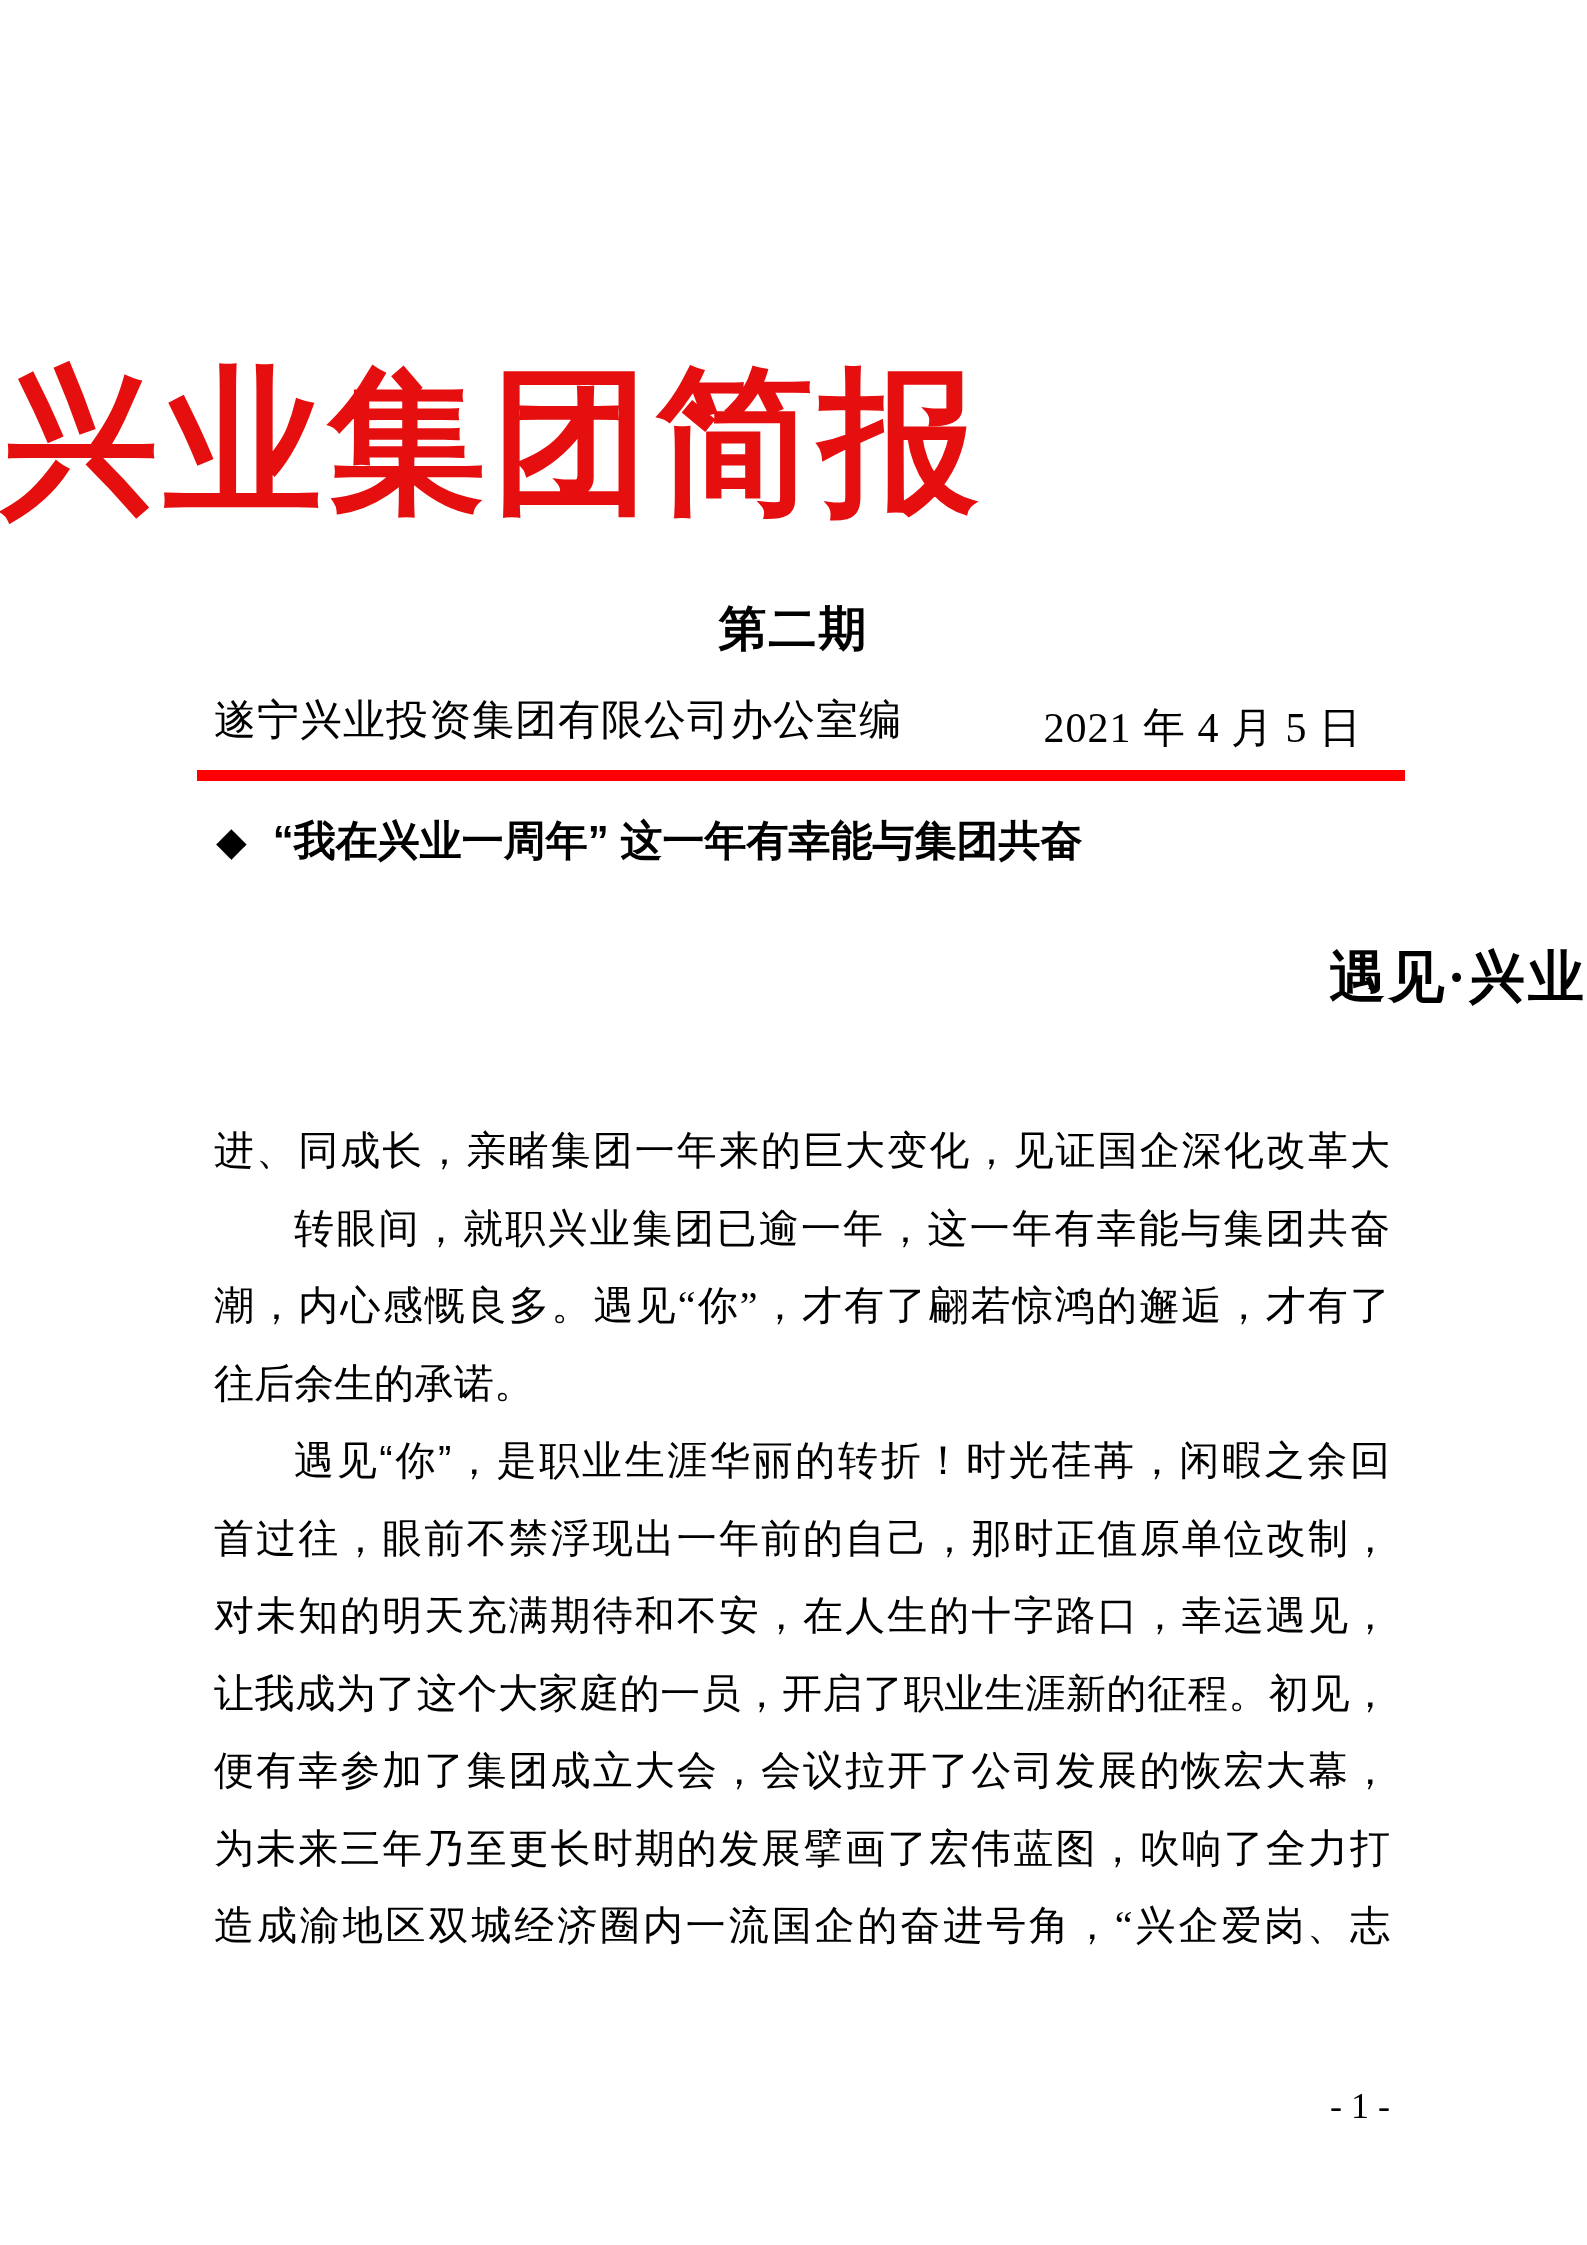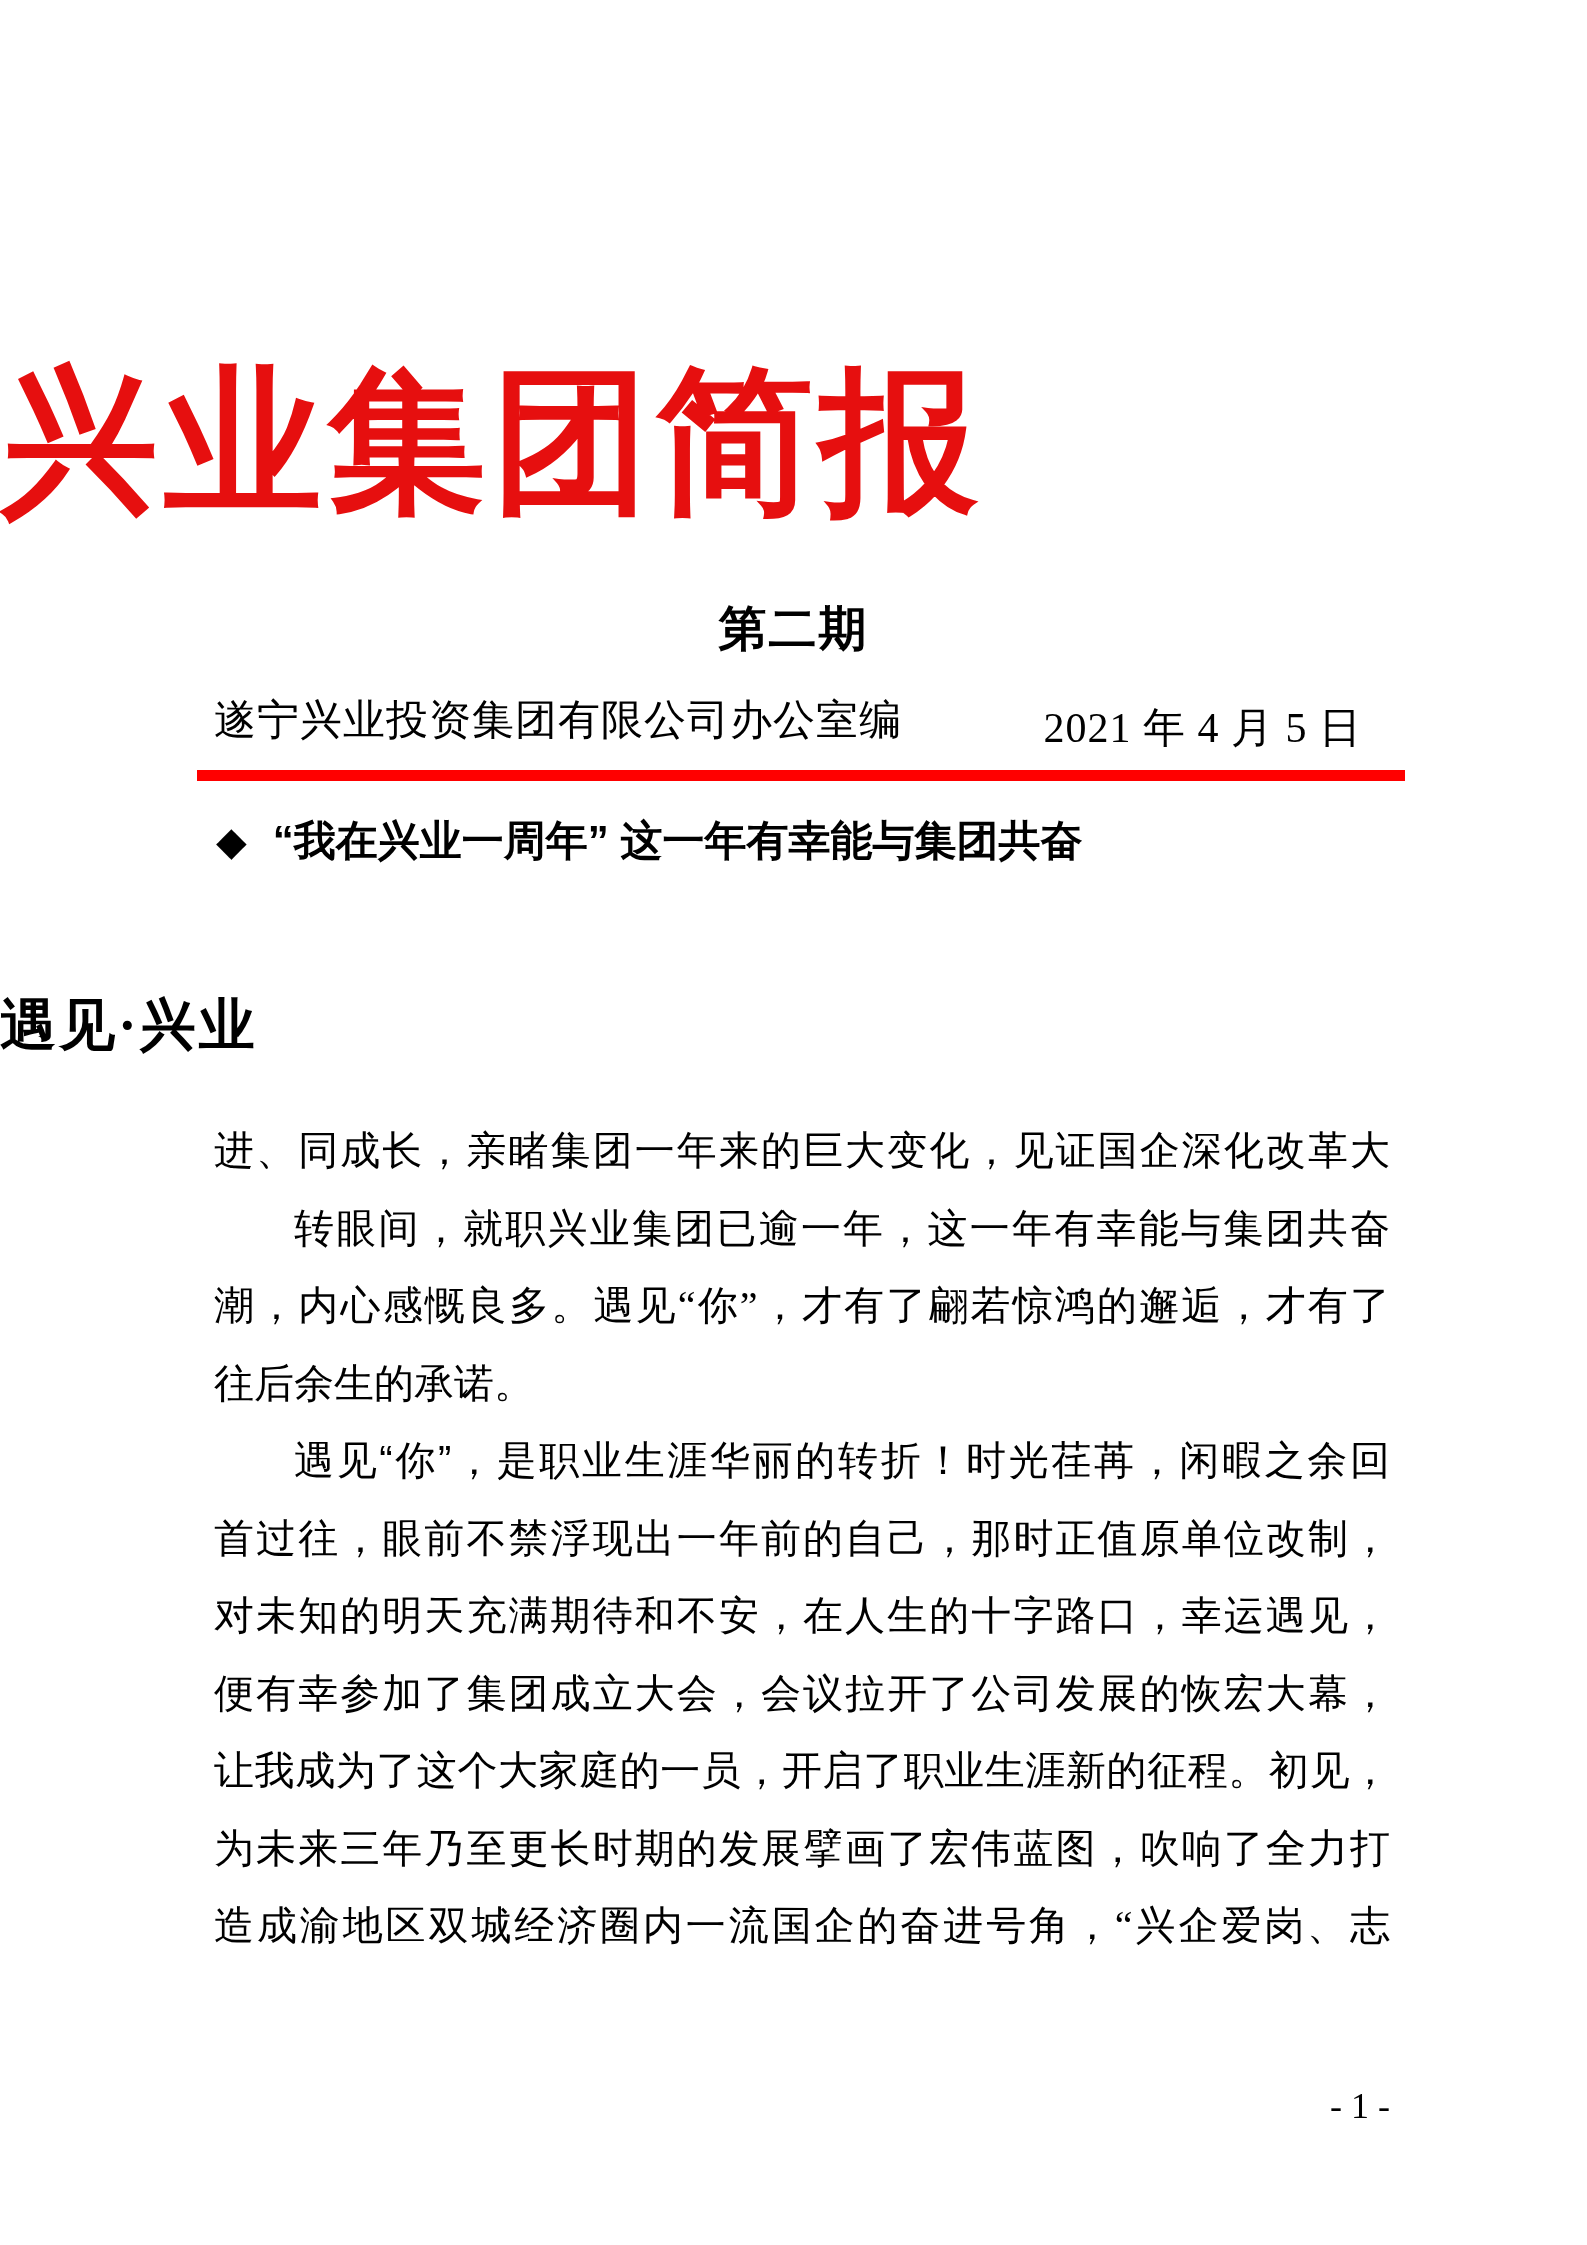--- a/index.html
+++ b/index.html
@@ -20,22 +20,22 @@
   .editor{font-size:42px;line-height:1.35;letter-spacing:1px;}
   .issue-date{font-size:42px;line-height:1.35;letter-spacing:1px;margin-top:8px;}
 
   .rule{position:absolute;top:770px;left:197px;width:1208px;height:11px;background:#ff0000;}
 
   .topic-row{position:absolute;top:815px;left:216px;display:flex;align-items:baseline;gap:26px;
         font-family:"Liberation Sans","DejaVu Sans",sans-serif;font-weight:700;
         font-size:42px;line-height:1.25;}
   .topic-marker{font-size:40px;}
 
-  .article-title{position:absolute;top:944px;left:0;right:0;text-align:left;
-        font-weight:700;font-size:56px;line-height:1.2;letter-spacing:3px;margin-top:48px;}
+  .article-title{position:absolute;top:944px;left:0;right:0;text-align:right;
+        font-weight:700;font-size:56px;line-height:1.2;letter-spacing:3px;}
 
   .article-body{position:absolute;top:1112px;left:214px;width:1176px;
         font-size:40px;}
   .line{height:77.5px;line-height:77.5px;text-align:justify;text-align-last:justify;}
   .line.indent{text-indent:80px;}
   .line.no-stretch{text-align-last:left;}
   .lead-bold{font-family:"Liberation Sans","DejaVu Sans",sans-serif;font-weight:400;}
 
   .page-number{position:absolute;top:2085px;right:197px;font-size:36px;line-height:1.2;}
 </style>
@@ -63,21 +63,21 @@
   <div class="article-title">遇见·兴业</div>
 
   <div class="article-body">
     <div class="line">进、同成长，亲睹集团一年来的巨大变化，见证国企深化改革大</div>
     <div class="line indent">转眼间，就职兴业集团已逾一年，这一年有幸能与集团共奋</div>
     <div class="line">潮，内心感慨良多。遇见“你”，才有了翩若惊鸿的邂逅，才有了</div>
     <div class="line no-stretch">往后余生的承诺。</div>
     <div class="line indent"><span class="lead-bold">遇见“你”，是职业生涯华丽的转折！</span><span>时光荏苒，闲暇之余回</span></div>
     <div class="line">首过往，眼前不禁浮现出一年前的自己，那时正值原单位改制，</div>
     <div class="line">对未知的明天充满期待和不安，在人生的十字路口，幸运遇见，</div>
+    <div class="line">让我成为了这个大家庭的一员，开启了职业生涯新的征程。初见，</div>
     <div class="line">便有幸参加了集团成立大会，会议拉开了公司发展的恢宏大幕，</div>
-    <div class="line">让我成为了这个大家庭的一员，开启了职业生涯新的征程。初见，</div>
     <div class="line">为未来三年乃至更长时期的发展擘画了宏伟蓝图，吹响了全力打</div>
     <div class="line">造成渝地区双城经济圈内一流国企的奋进号角，“兴企爱岗、志</div>
   </div>
 
   <div class="page-number">- 1 -</div>
 
 </div>
 
 </body></html>

